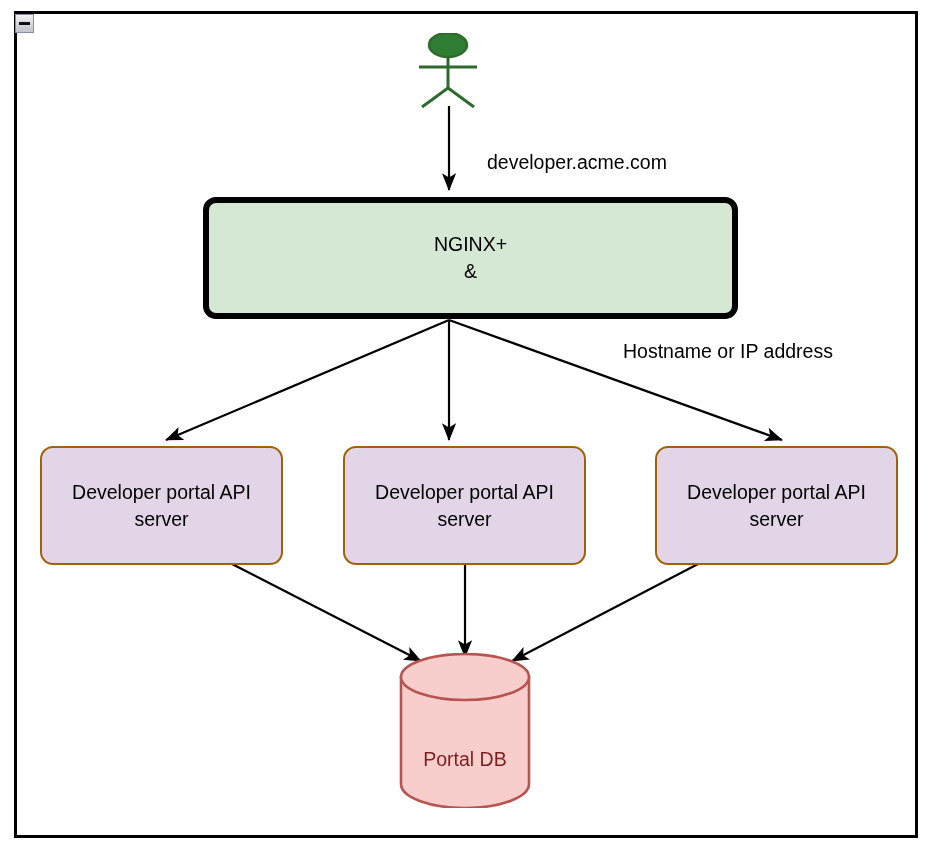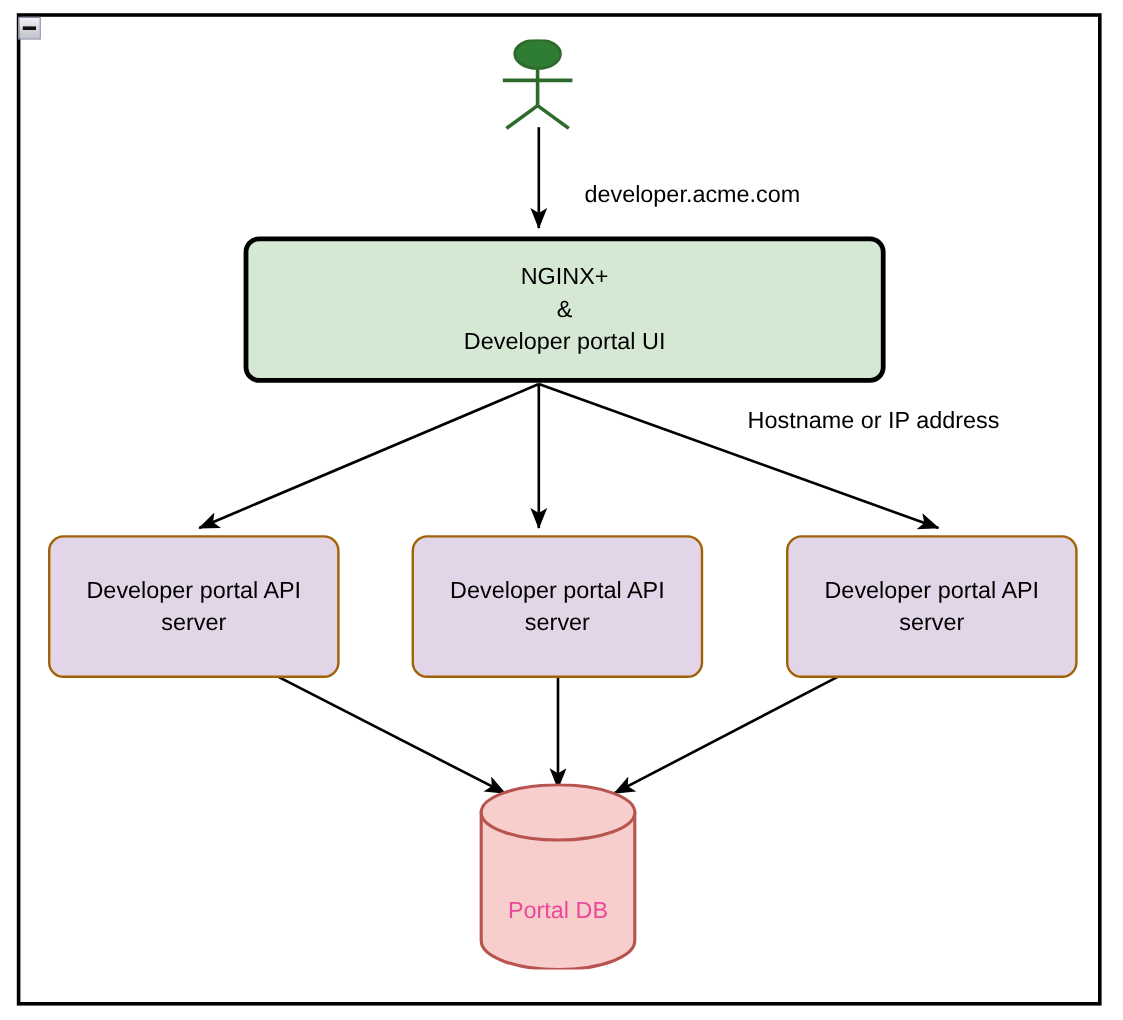--- a/index.html
+++ b/index.html
@@ -65,21 +65,21 @@
     display: flex;
     align-items: center;
     justify-content: center;
     text-align: center;
     font-size: 19.5px;
     line-height: 27px;
     color: #000000;
   }
   .green-box {
     background: #d5e8d4;
-    border: 4px solid #000000;
+    border: 6px solid #000000;
   }
   .purple-box {
     background: #e1d5e7;
     border: 2px solid #a16207;
   }
   .edge-label {
     position: absolute;
     font-size: 19.5px;
     line-height: 24px;
     color: #000000;
@@ -90,21 +90,21 @@
   .cyl-wrap {
     position: absolute;
     z-index: 10;
   }
   .cyl-label {
     position: absolute;
     left: 0;
     width: 100%;
     text-align: center;
     font-size: 19.5px;
-    color: #ec4899;
+    color: #7f1d1d;
     z-index: 14;
   }
   .actor {
     position: absolute;
     z-index: 10;
   }
 </style>
 </head>
 <body>
 
@@ -159,21 +159,20 @@
       <line x1="16" y1="34" x2="74" y2="34" stroke="#2d6b2d" stroke-width="3"></line>
       <line x1="45" y1="55" x2="19" y2="74" stroke="#2d6b2d" stroke-width="3"></line>
       <line x1="45" y1="55" x2="71" y2="74" stroke="#2d6b2d" stroke-width="3"></line>
     </svg>
   </div>
 
   <div class="node rounded-box green-box" style="left:203px; top:197px; width:535px; height:122px;">
     <div>
       <div>NGINX+</div>
       <div>&amp;</div>
-      <div>Developer portal UI</div>
     </div>
   </div>
 
   <div class="node rounded-box purple-box" style="left:40px; top:446px; width:243px; height:119px;">
     <div>
       <div>Developer portal API</div>
       <div>server</div>
     </div>
   </div>
 

